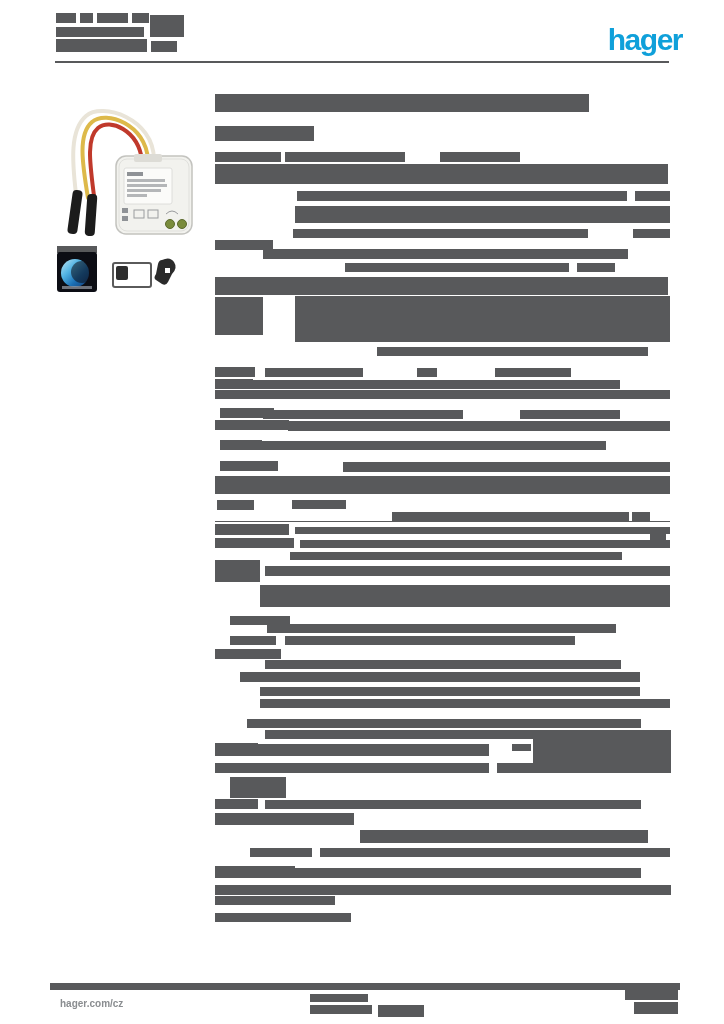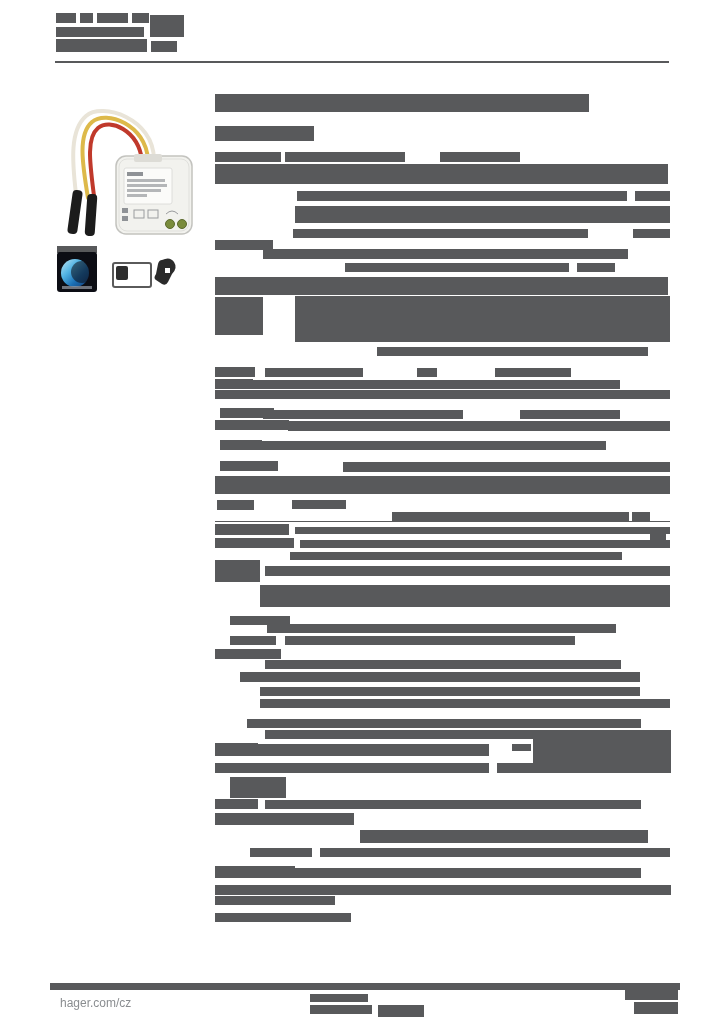--- a/index.html
+++ b/index.html
@@ -36,39 +36,42 @@
     border:2px solid #5a5a5a;border-radius:3px;background:#fff;
   }
   #flush-box-icon .inner{
     position:absolute;left:2px;top:2px;width:12px;height:14px;background:#2e2e2e;border-radius:2px;
   }
   #install-icon{position:absolute;left:152px;top:256px;width:30px;height:30px;}
   #footer-site-box{
     position:absolute;left:56px;top:991px;width:115px;height:24px;background:#ffffff;
     display:flex;align-items:center;padding-left:4px;box-sizing:border-box;
   }
-  #footer-site-box span{font-size:12px;color:#8a8d90;font-weight:normal;letter-spacing:0;text-align:center;}
+  #footer-site-box span{font-size:10px;color:#8a8d90;font-weight:bold;letter-spacing:0;text-align:center;}
   .footer-heavy-rule{position:absolute;background:#58595b;}
 </style>
 </head>
 <body>
 
 <div id="page">
 
   <div id="header-address">
       <div class="bar" style="left: 56px; top: 13px; width: 20px; height: 10px; background: rgb(88, 89, 91);"></div>
       <div class="bar" style="left: 80px; top: 13px; width: 13px; height: 10px; background: rgb(88, 89, 91);"></div>
       <div class="bar" style="left: 97px; top: 13px; width: 31px; height: 10px; background: rgb(88, 89, 91);"></div>
       <div class="bar" style="left: 132px; top: 13px; width: 17px; height: 10px; background: rgb(88, 89, 91);"></div>
       <div class="bar" style="left: 150px; top: 15px; width: 34px; height: 22px; background: rgb(88, 89, 91);"></div>
       <div class="bar" style="left: 56px; top: 27px; width: 88px; height: 10px; background: rgb(88, 89, 91);"></div>
       <div class="bar" style="left: 56px; top: 39px; width: 91px; height: 13px; background: rgb(88, 89, 91);"></div>
       <div class="bar" style="left: 151px; top: 41px; width: 26px; height: 11px; background: rgb(88, 89, 91);"></div>
     </div>
 
+  <div id="logo" style="color: rgb(15, 160, 218);">
+    <span>hager</span>
+  </div>
 
   <div id="top-rule" class="rule" style="left: 55px; top: 61px; width: 614px; height: 2px;"></div>
 
   <div id="product-photo">
     <svg width="140" height="145" viewBox="0 0 140 145">
 
       <path d="M92,62 C92,20 40,4 24,18 C8,32 10,62 14,96" fill="none" stroke="#e9e4d8" stroke-width="4" stroke-linecap="round"></path>
       <path d="M86,62 C84,26 44,12 30,24 C16,36 20,64 26,100" fill="none" stroke="#ddb94a" stroke-width="4" stroke-linecap="round"></path>
       <path d="M80,62 C76,32 48,20 36,30 C24,40 28,66 32,98" fill="none" stroke="#c0392b" stroke-width="4" stroke-linecap="round"></path>
 

